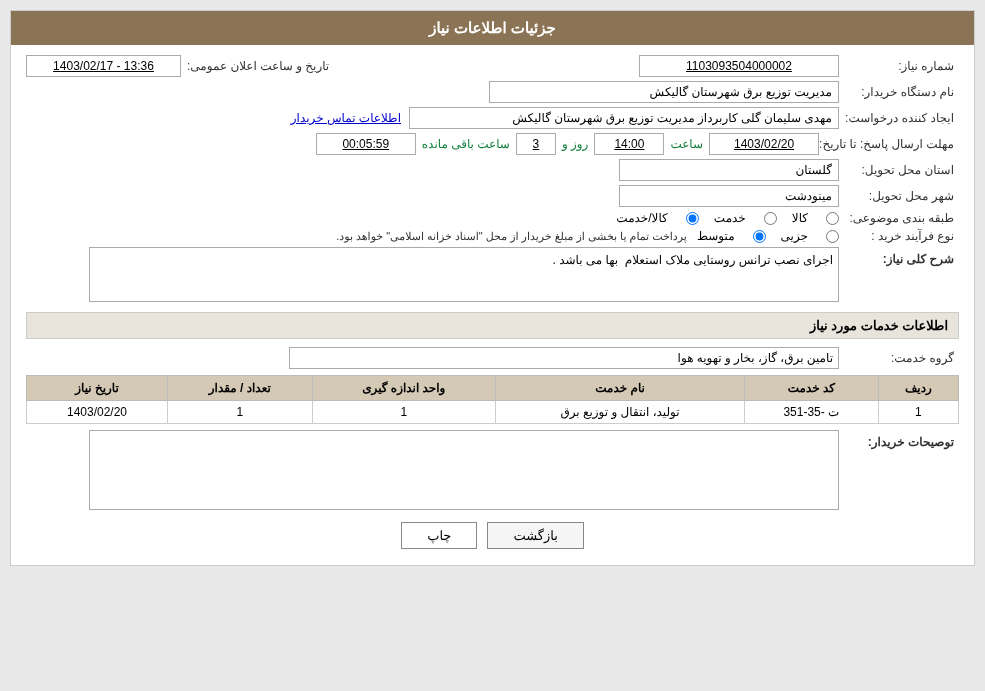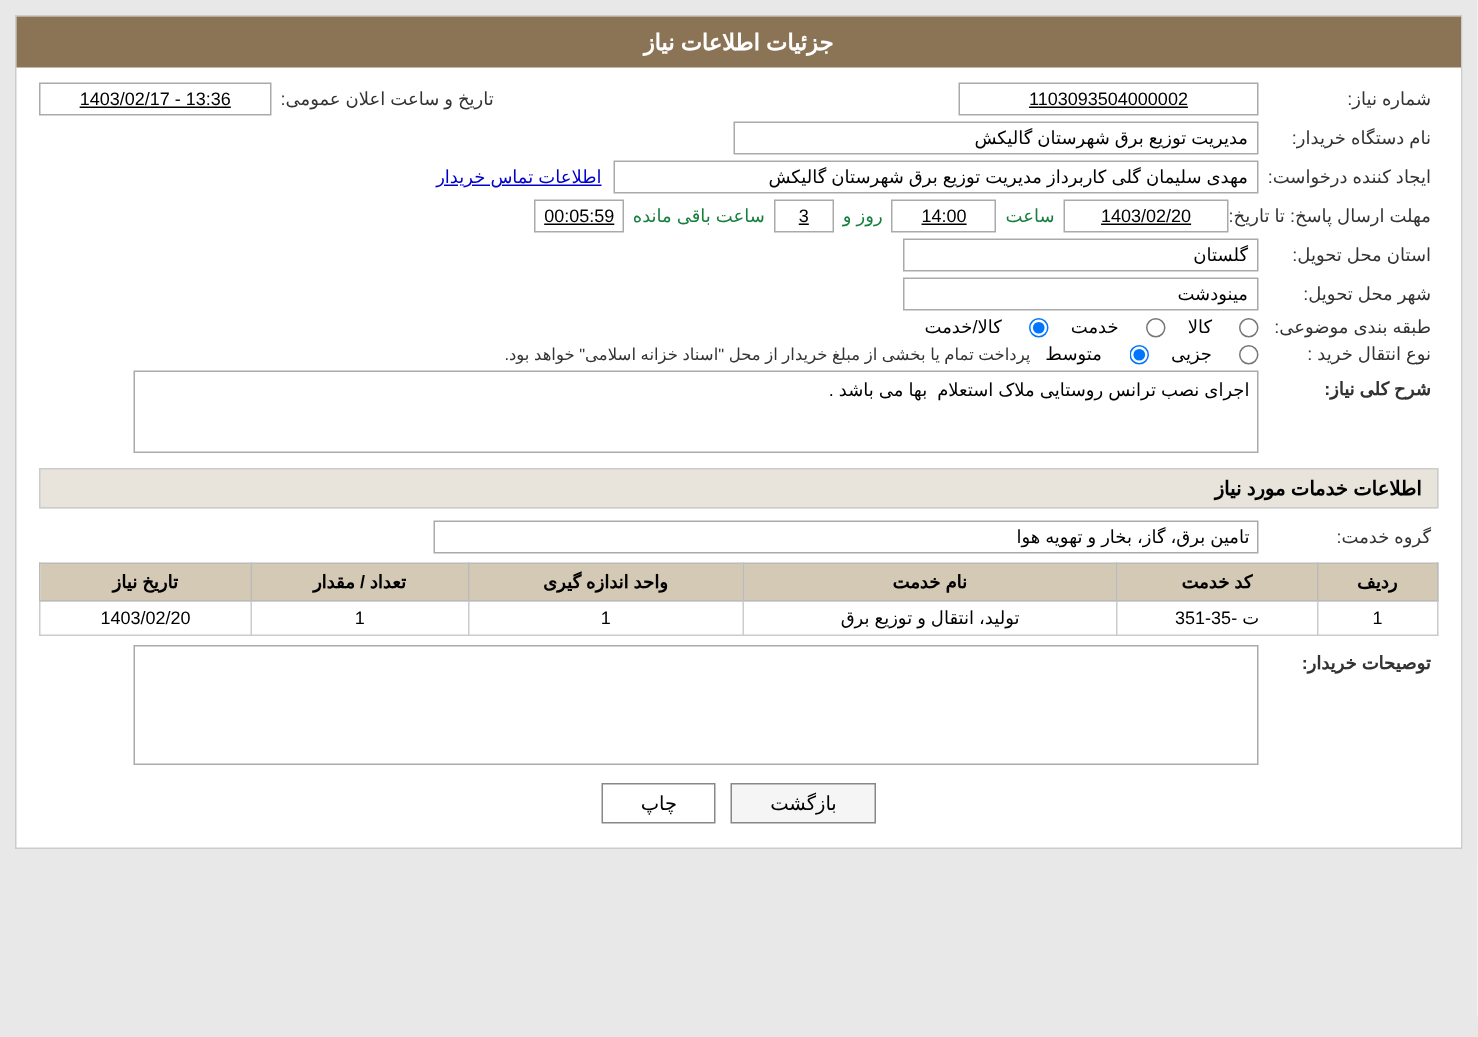--- a/index.html
+++ b/index.html
@@ -56,21 +56,21 @@
     }
     .field-value {
       border: 1px solid #aaa;
       background: #fff;
       padding: 3px 6px;
       font-size: 12px;
       min-height: 22px;
       text-align: right;
     }
     .field-value.wide { width: 350px; }
-    .field-value.medium { width: 237px; }
+    .field-value.medium { width: 220px; }
     .field-value.number-field {
       text-align: center;
       direction: ltr;
       text-decoration: underline;
     }
     .inline-label {
       font-size: 12px;
       color: #15803d;
       white-space: nowrap;
     }
@@ -221,21 +221,21 @@
       </div>
 
       <div class="form-row row-spacer">
         <span class="field-label">مهلت ارسال پاسخ: تا تاریخ:</span>
         <div class="field-value number-field" style="width:110px;">1403/02/20</div>
         <span style="padding:0 6px;" class="inline-label">ساعت</span>
         <div class="field-value number-field" style="width:70px;">14:00</div>
         <span style="padding:0 6px;" class="inline-label">روز و</span>
         <div class="field-value number-field" style="width:40px;">3</div>
         <span style="padding:0 6px;" class="inline-label">ساعت باقی مانده</span>
-        <div class="field-value number-field" style="width:60px;">00:05:59</div>
+        <div class="field-value number-field" style="width:100px;">00:05:59</div>
       </div>
 
       <div class="form-row row-spacer">
         <span class="field-label">استان محل تحویل:</span>
         <div class="field-value medium">گلستان</div>
       </div>
 
       <div class="form-row row-spacer">
         <span class="field-label">شهر محل تحویل:</span>
         <div class="field-value medium">مینودشت</div>
@@ -253,21 +253,21 @@
             <span>خدمت</span>
           </div>
           <div class="radio-item">
             <input type="radio" name="tabaqeh" checked="" style="">
             <span>کالا/خدمت</span>
           </div>
         </div>
       </div>
 
       <div class="purchase-row row-spacer">
-        <span class="field-label">نوع انتقال خرید :</span>
+        <span class="field-label">نوع فرآیند خرید :</span>
         <div class="radio-group">
           <div class="radio-item">
             <input type="radio" name="noe_farayand" style="">
             <span>جزیی</span>
           </div>
           <div class="radio-item">
             <input type="radio" name="noe_farayand" checked="" style="">
             <span>متوسط</span>
           </div>
         </div>

